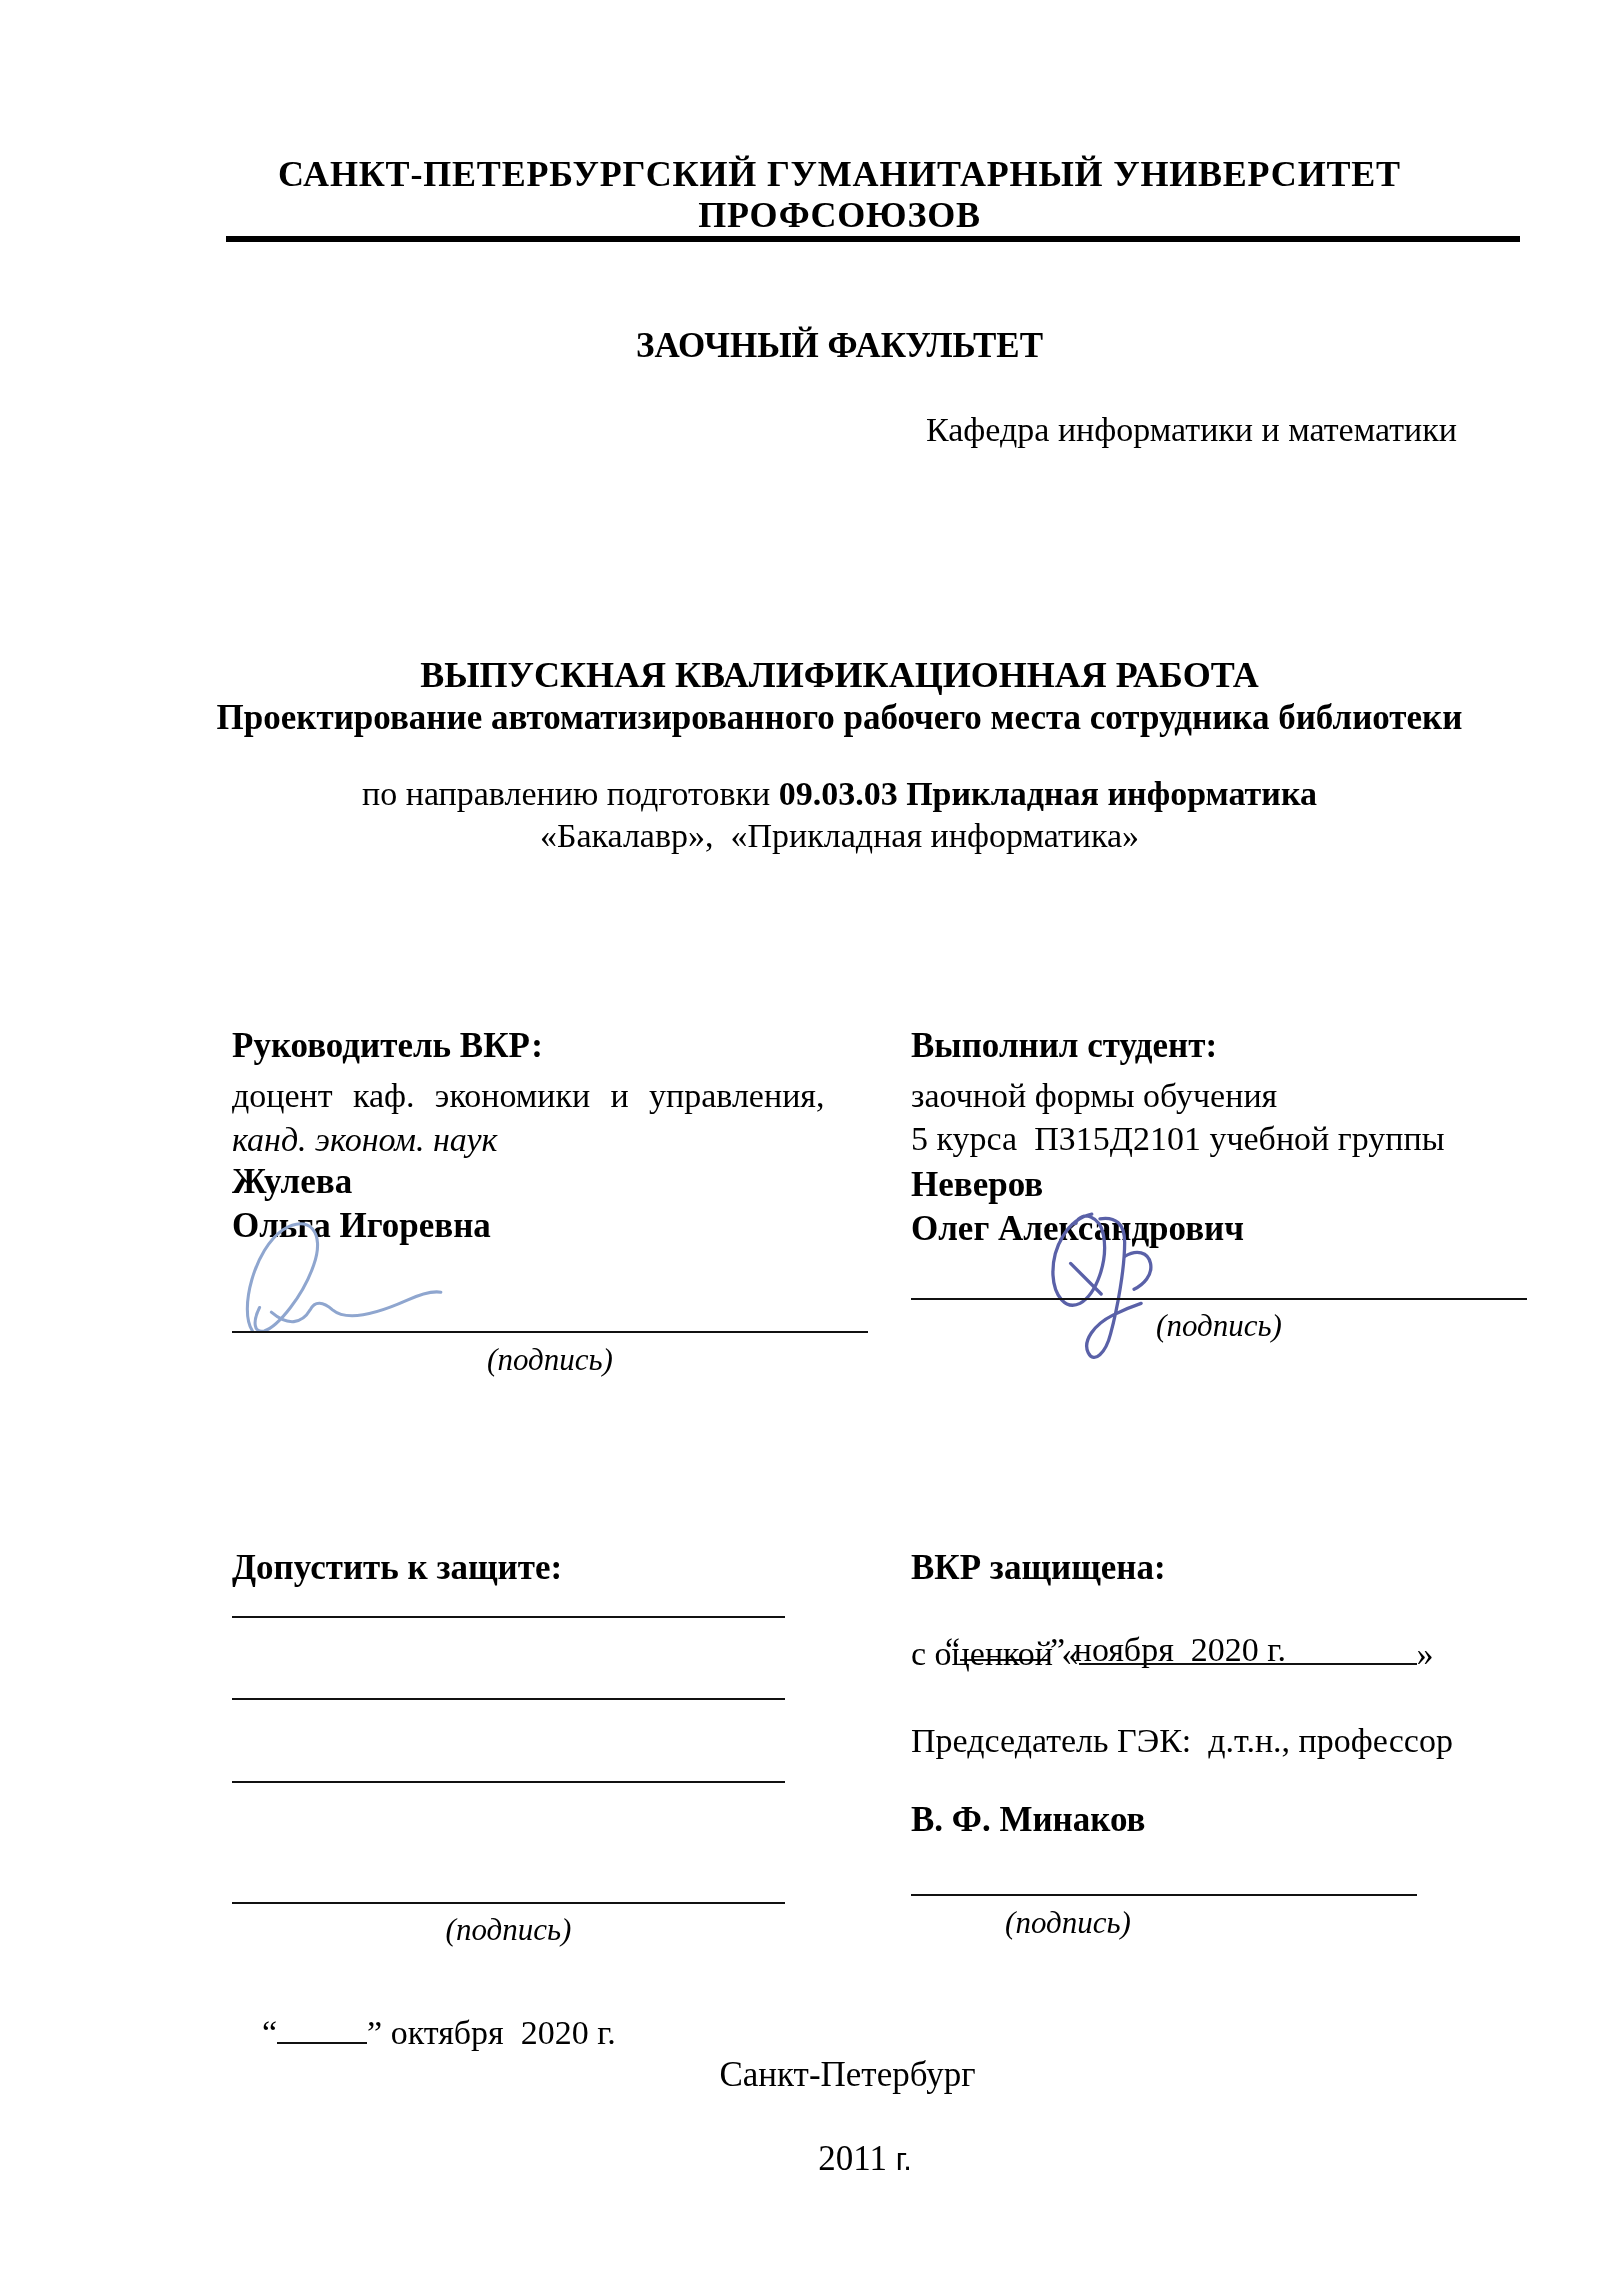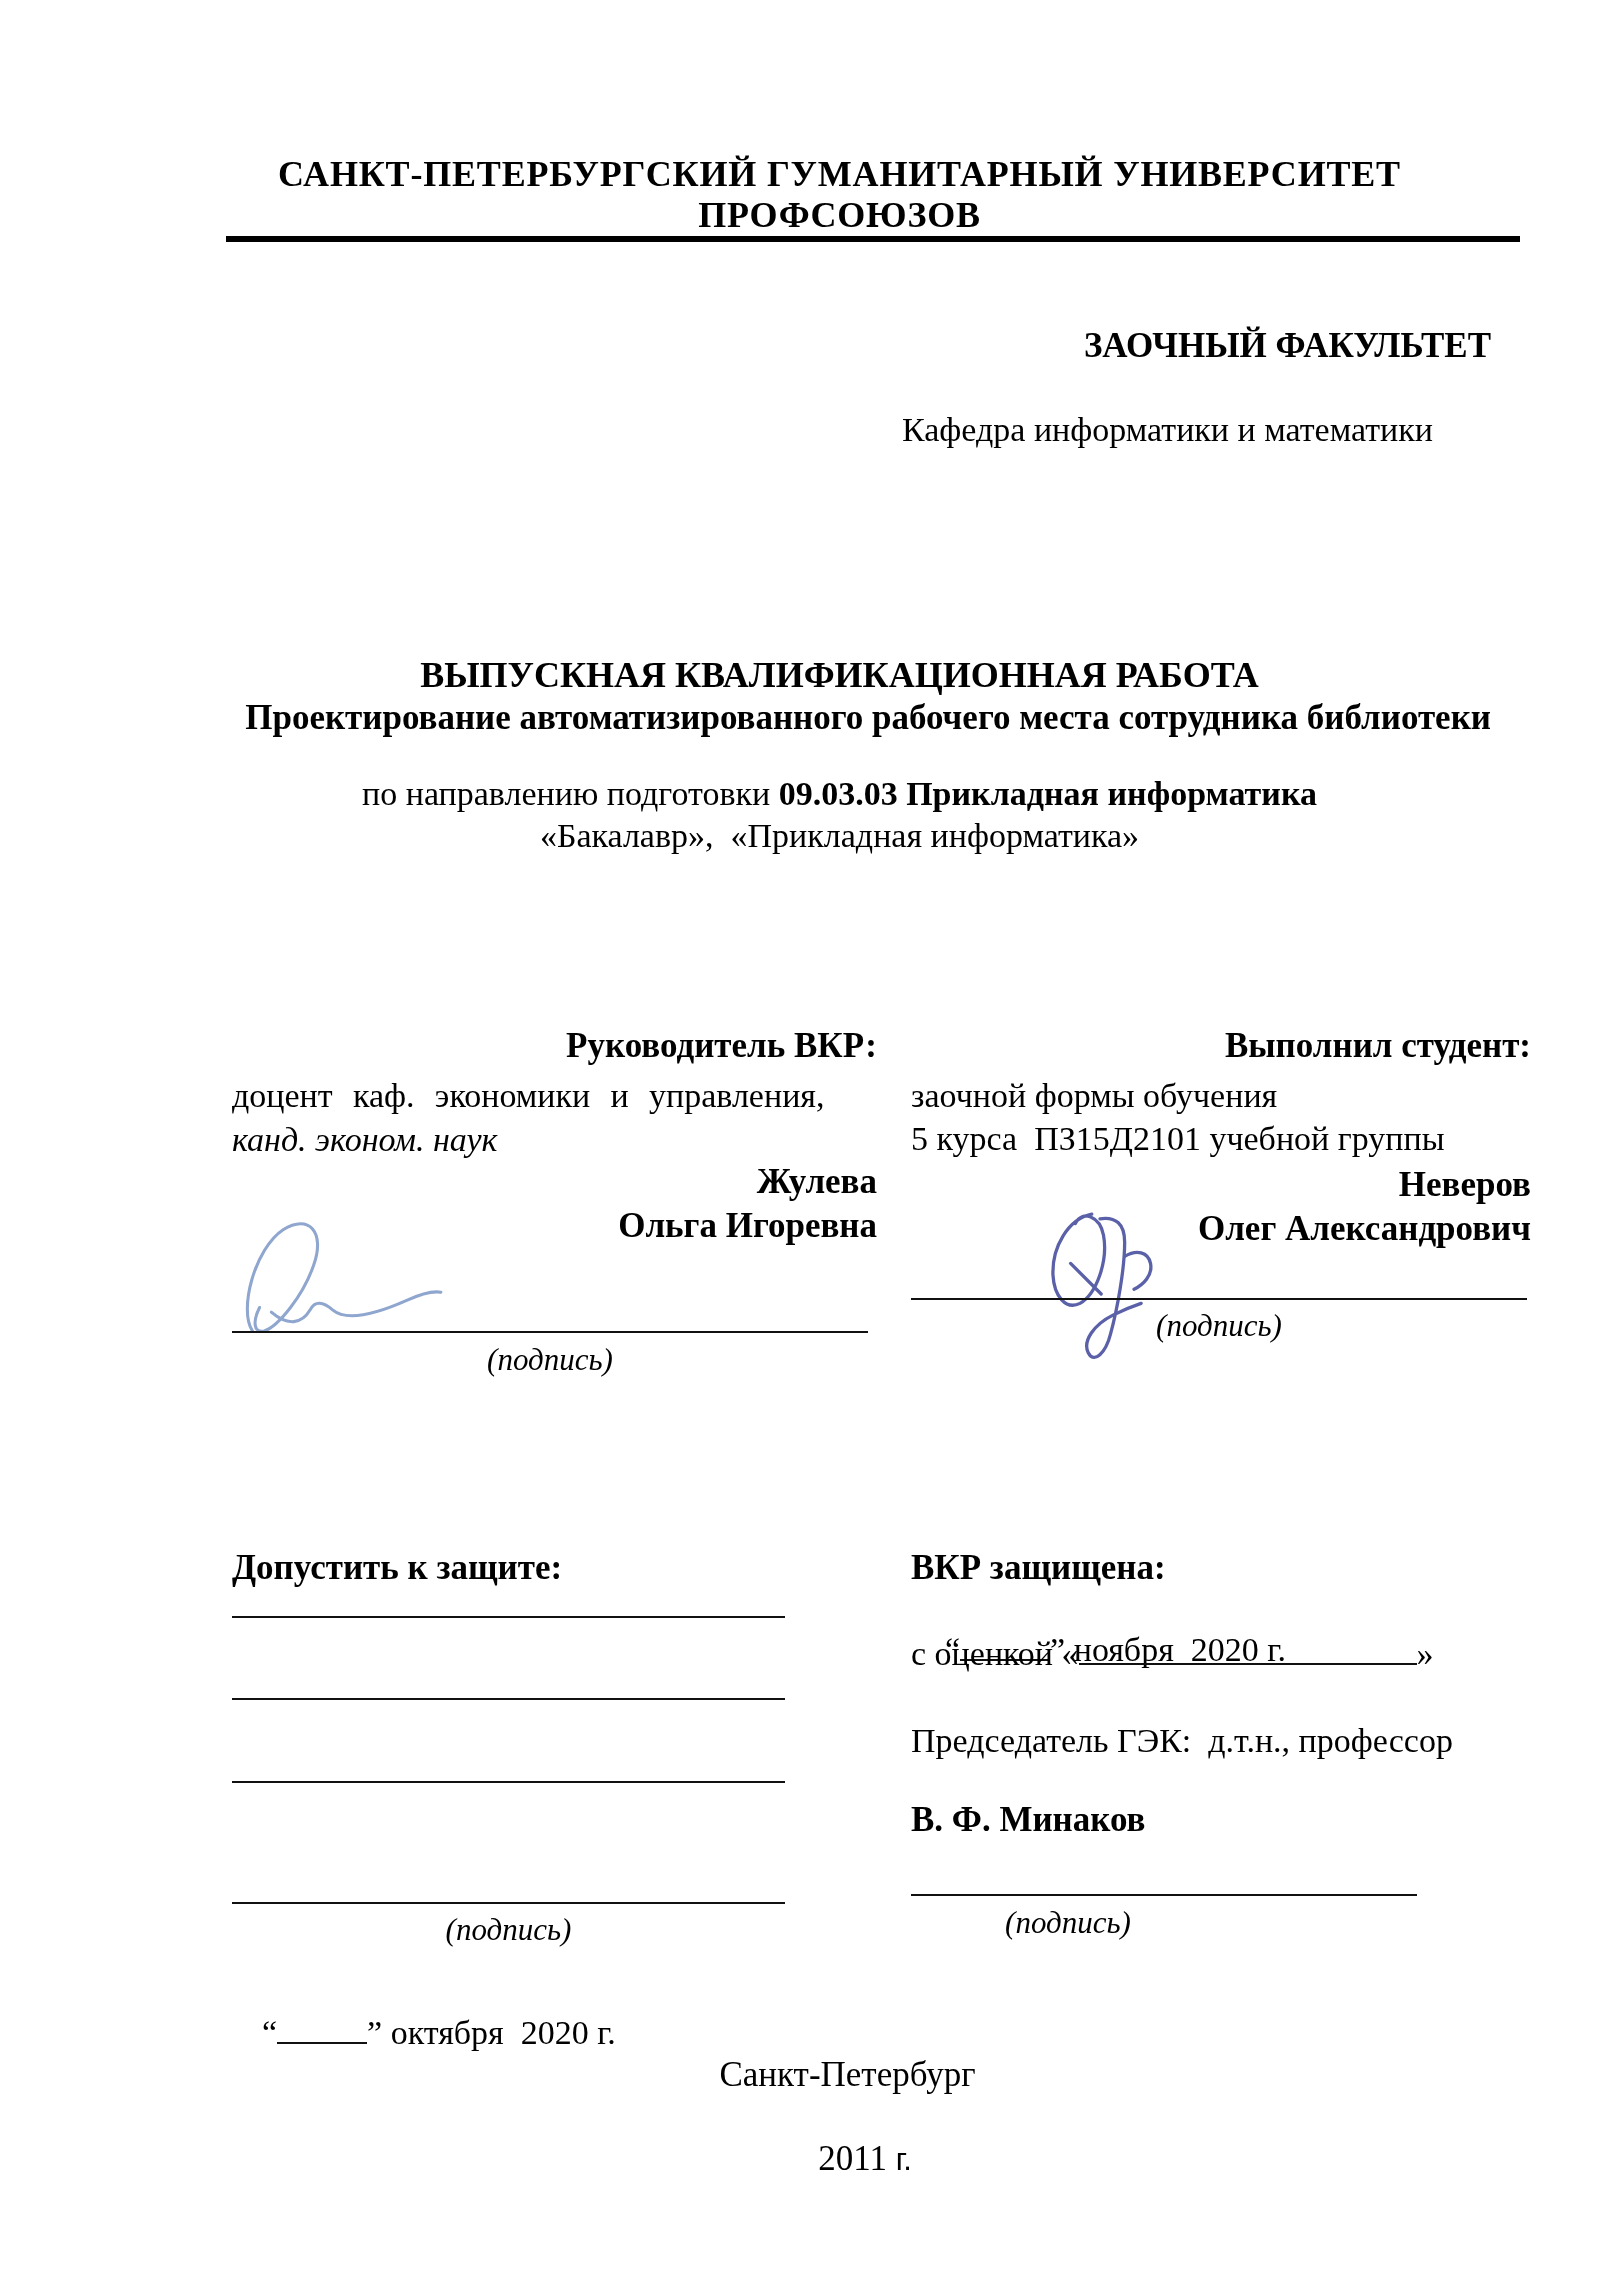--- a/index.html
+++ b/index.html
@@ -9,42 +9,42 @@
     margin:0 auto;
     background:#ffffff;
     font-family:"Liberation Serif","DejaVu Serif",serif;
     color:#000;
     overflow:hidden;
   }
   .abs{position:absolute;}
   .band{left:188px;width:1303px;text-align:center;}
   .b{font-weight:bold;}
   .t43{font-size:34px;line-height:1.2;}
-  .t44{font-size:35px;line-height:1.2;text-align:right;}
+  .t44{font-size:35px;line-height:1.2;}
   .t46{font-size:36px;line-height:1.15;}
   .caption{font-style:italic;font-size:31px;text-align:center;}
   .pre{white-space:pre-wrap;}
   .rule{background:#000;height:6.3px;}
   .sline{border-top:2.4px solid #111;height:0;}
   .blank{display:inline-block;border-bottom:2.4px solid #111;height:27px;vertical-align:baseline;}
   .justify1{word-spacing:11.8px;}
   .sans{font-family:"Liberation Sans","DejaVu Sans",sans-serif;}
   svg{display:block;}
 </style>
 </head>
 <body>
 
 <div class="page">
 
   <div class="abs band t46 b" style="top:154px;letter-spacing:0.8px;">САНКТ-ПЕТЕРБУРГСКИЙ ГУМАНИТАРНЫЙ УНИВЕРСИТЕТ</div>
   <div class="abs band t46 b" style="top:195px;letter-spacing:0.8px;">ПРОФСОЮЗОВ</div>
   <div class="abs rule" style="left:226px;top:236px;width:1294px;"></div>
 
   <div class="abs band t44 b" style="top:325px;">ЗАОЧНЫЙ ФАКУЛЬТЕТ</div>
-  <div class="abs t43" style="left:902px;top:410px;">Кафедра информатики и математики</div>
+  <div class="abs t43" style="left:926px;top:410px;">Кафедра информатики и математики</div>
 
   <div class="abs band t46 b" style="top:655px;">ВЫПУСКНАЯ КВАЛИФИКАЦИОННАЯ РАБОТА</div>
   <div class="abs band t44 b" style="top:697px;">Проектирование автоматизированного рабочего места сотрудника библиотеки</div>
   <div class="abs band t43" style="top:774px;">
     <span>по направлению подготовки </span><span class="b">09.03.03 Прикладная информатика</span>
   </div>
   <div class="abs band t43 pre" style="top:816px;">«Бакалавр»,  «Прикладная информатика»</div>
 
   <div class="abs" style="left:232px;top:1025px;width:645px;">
     <div class="t44 b">Руководитель ВКР:</div>

